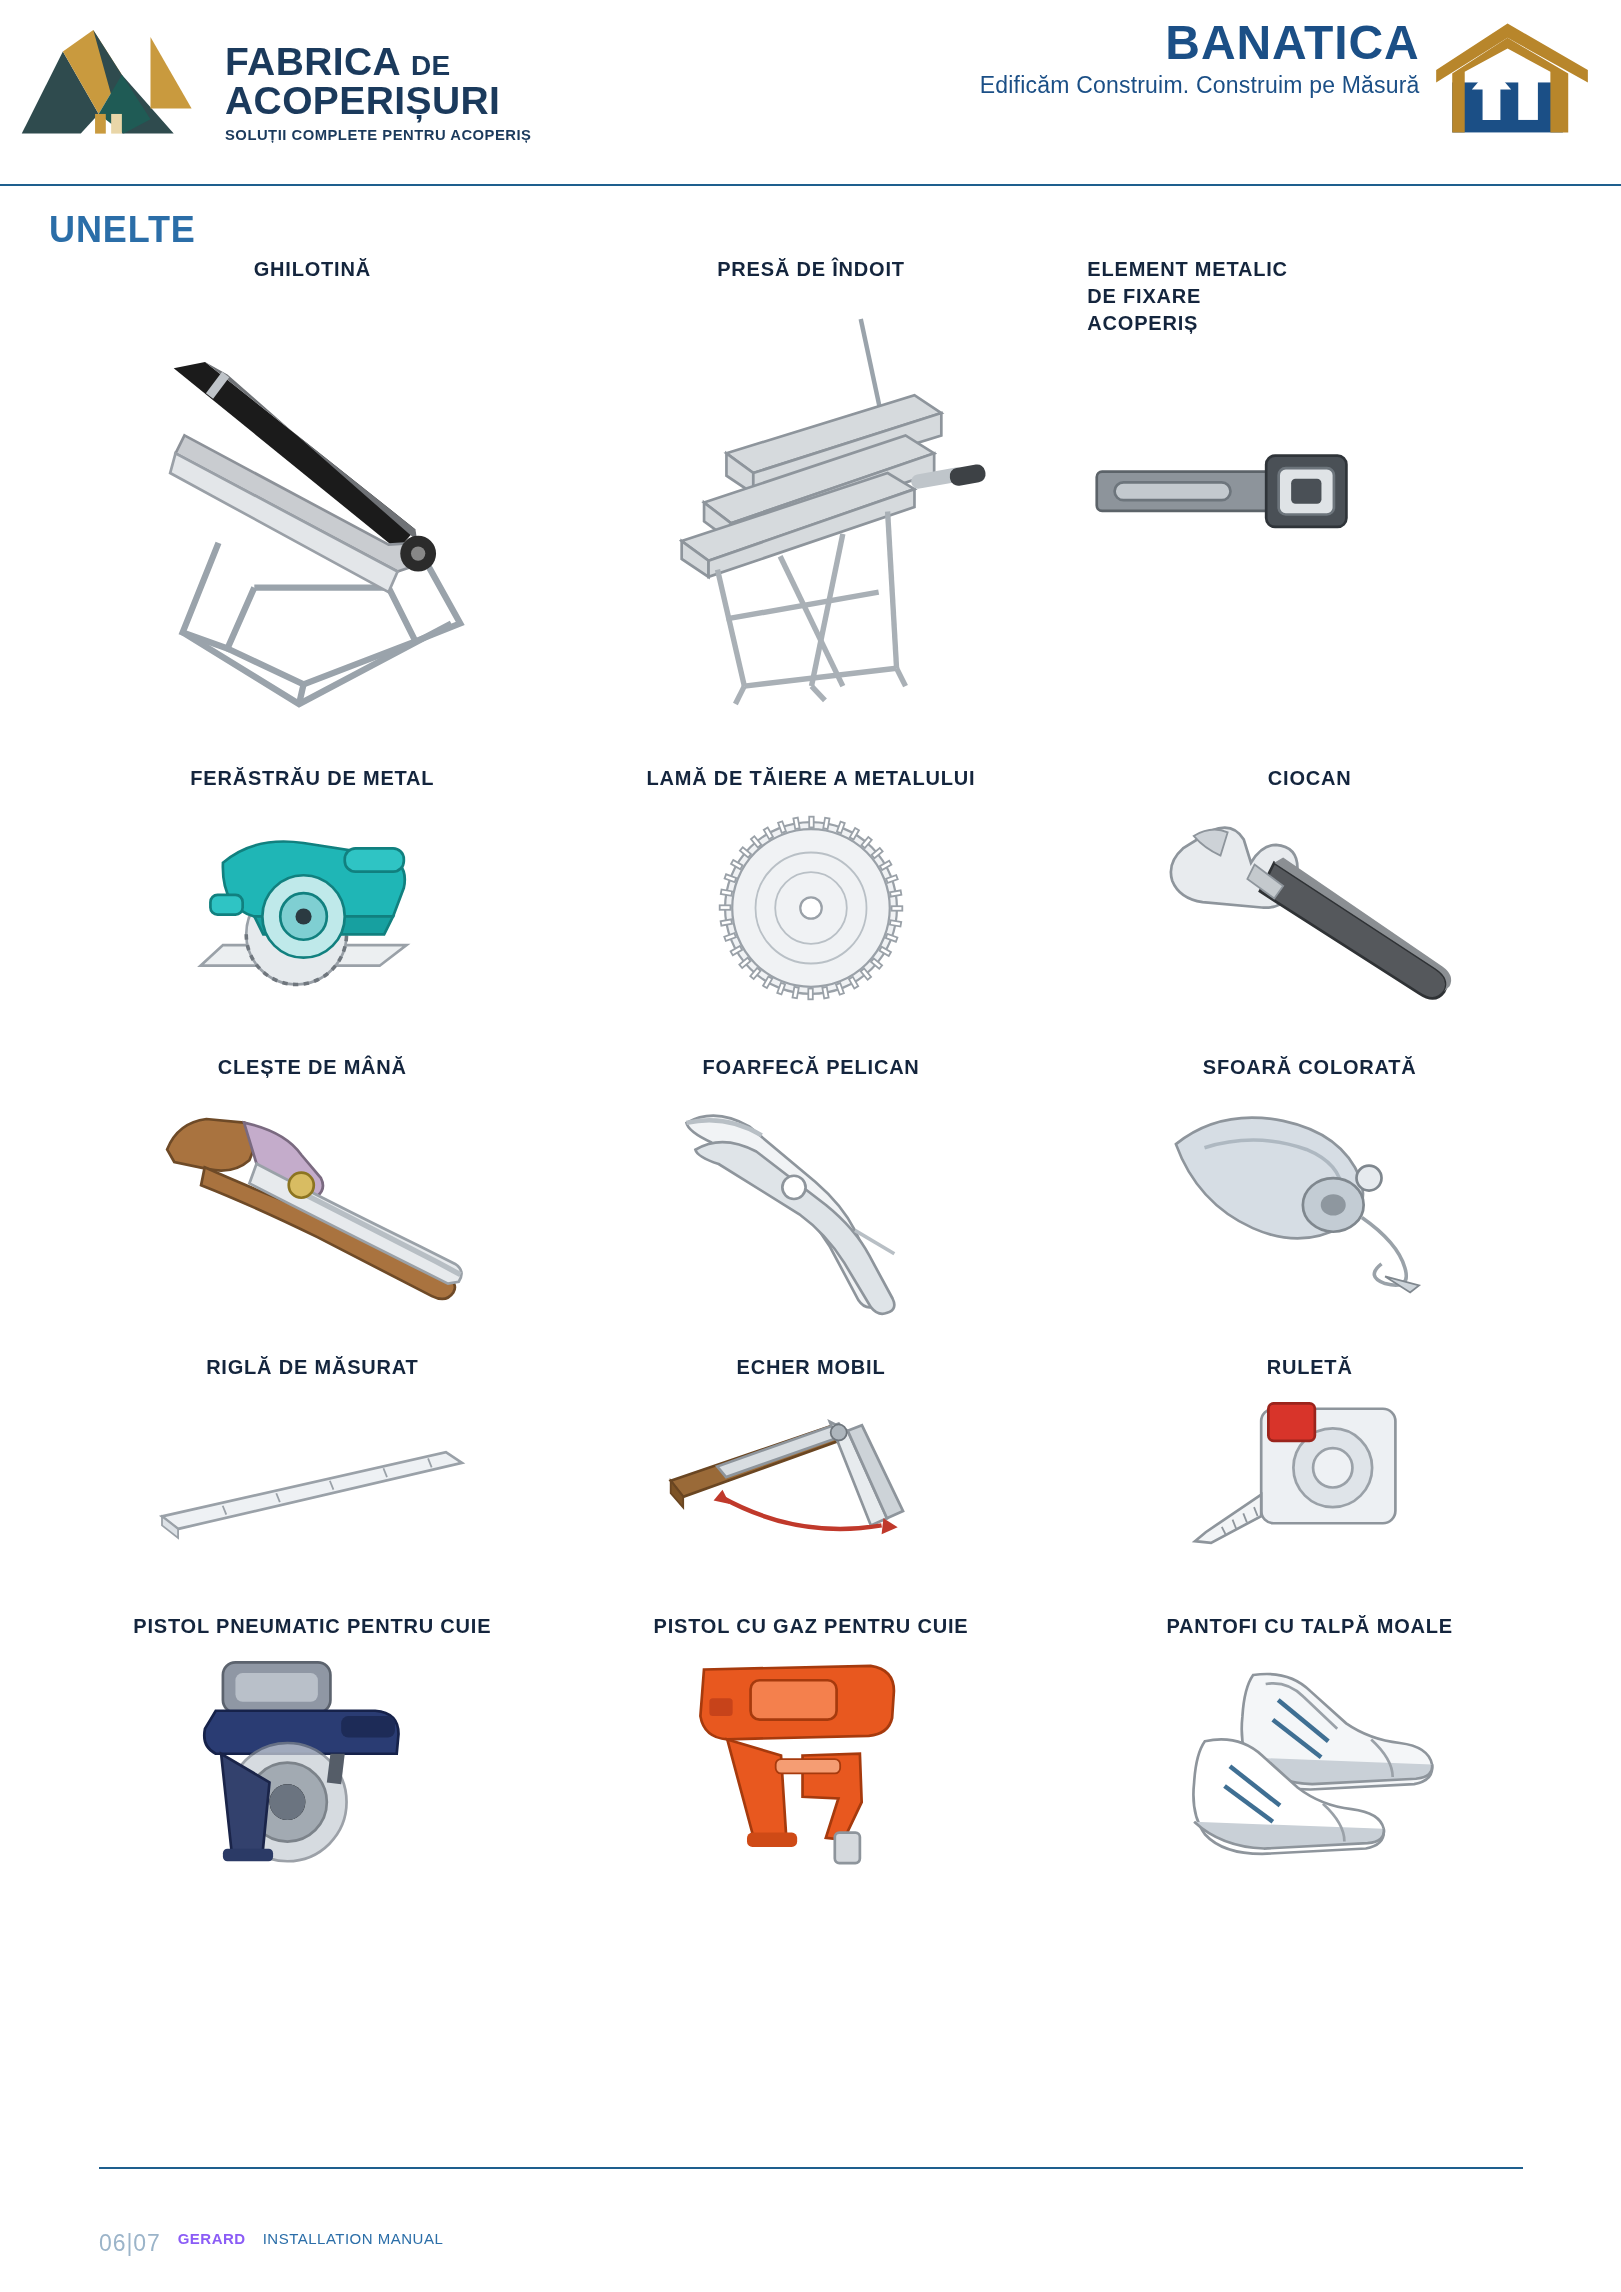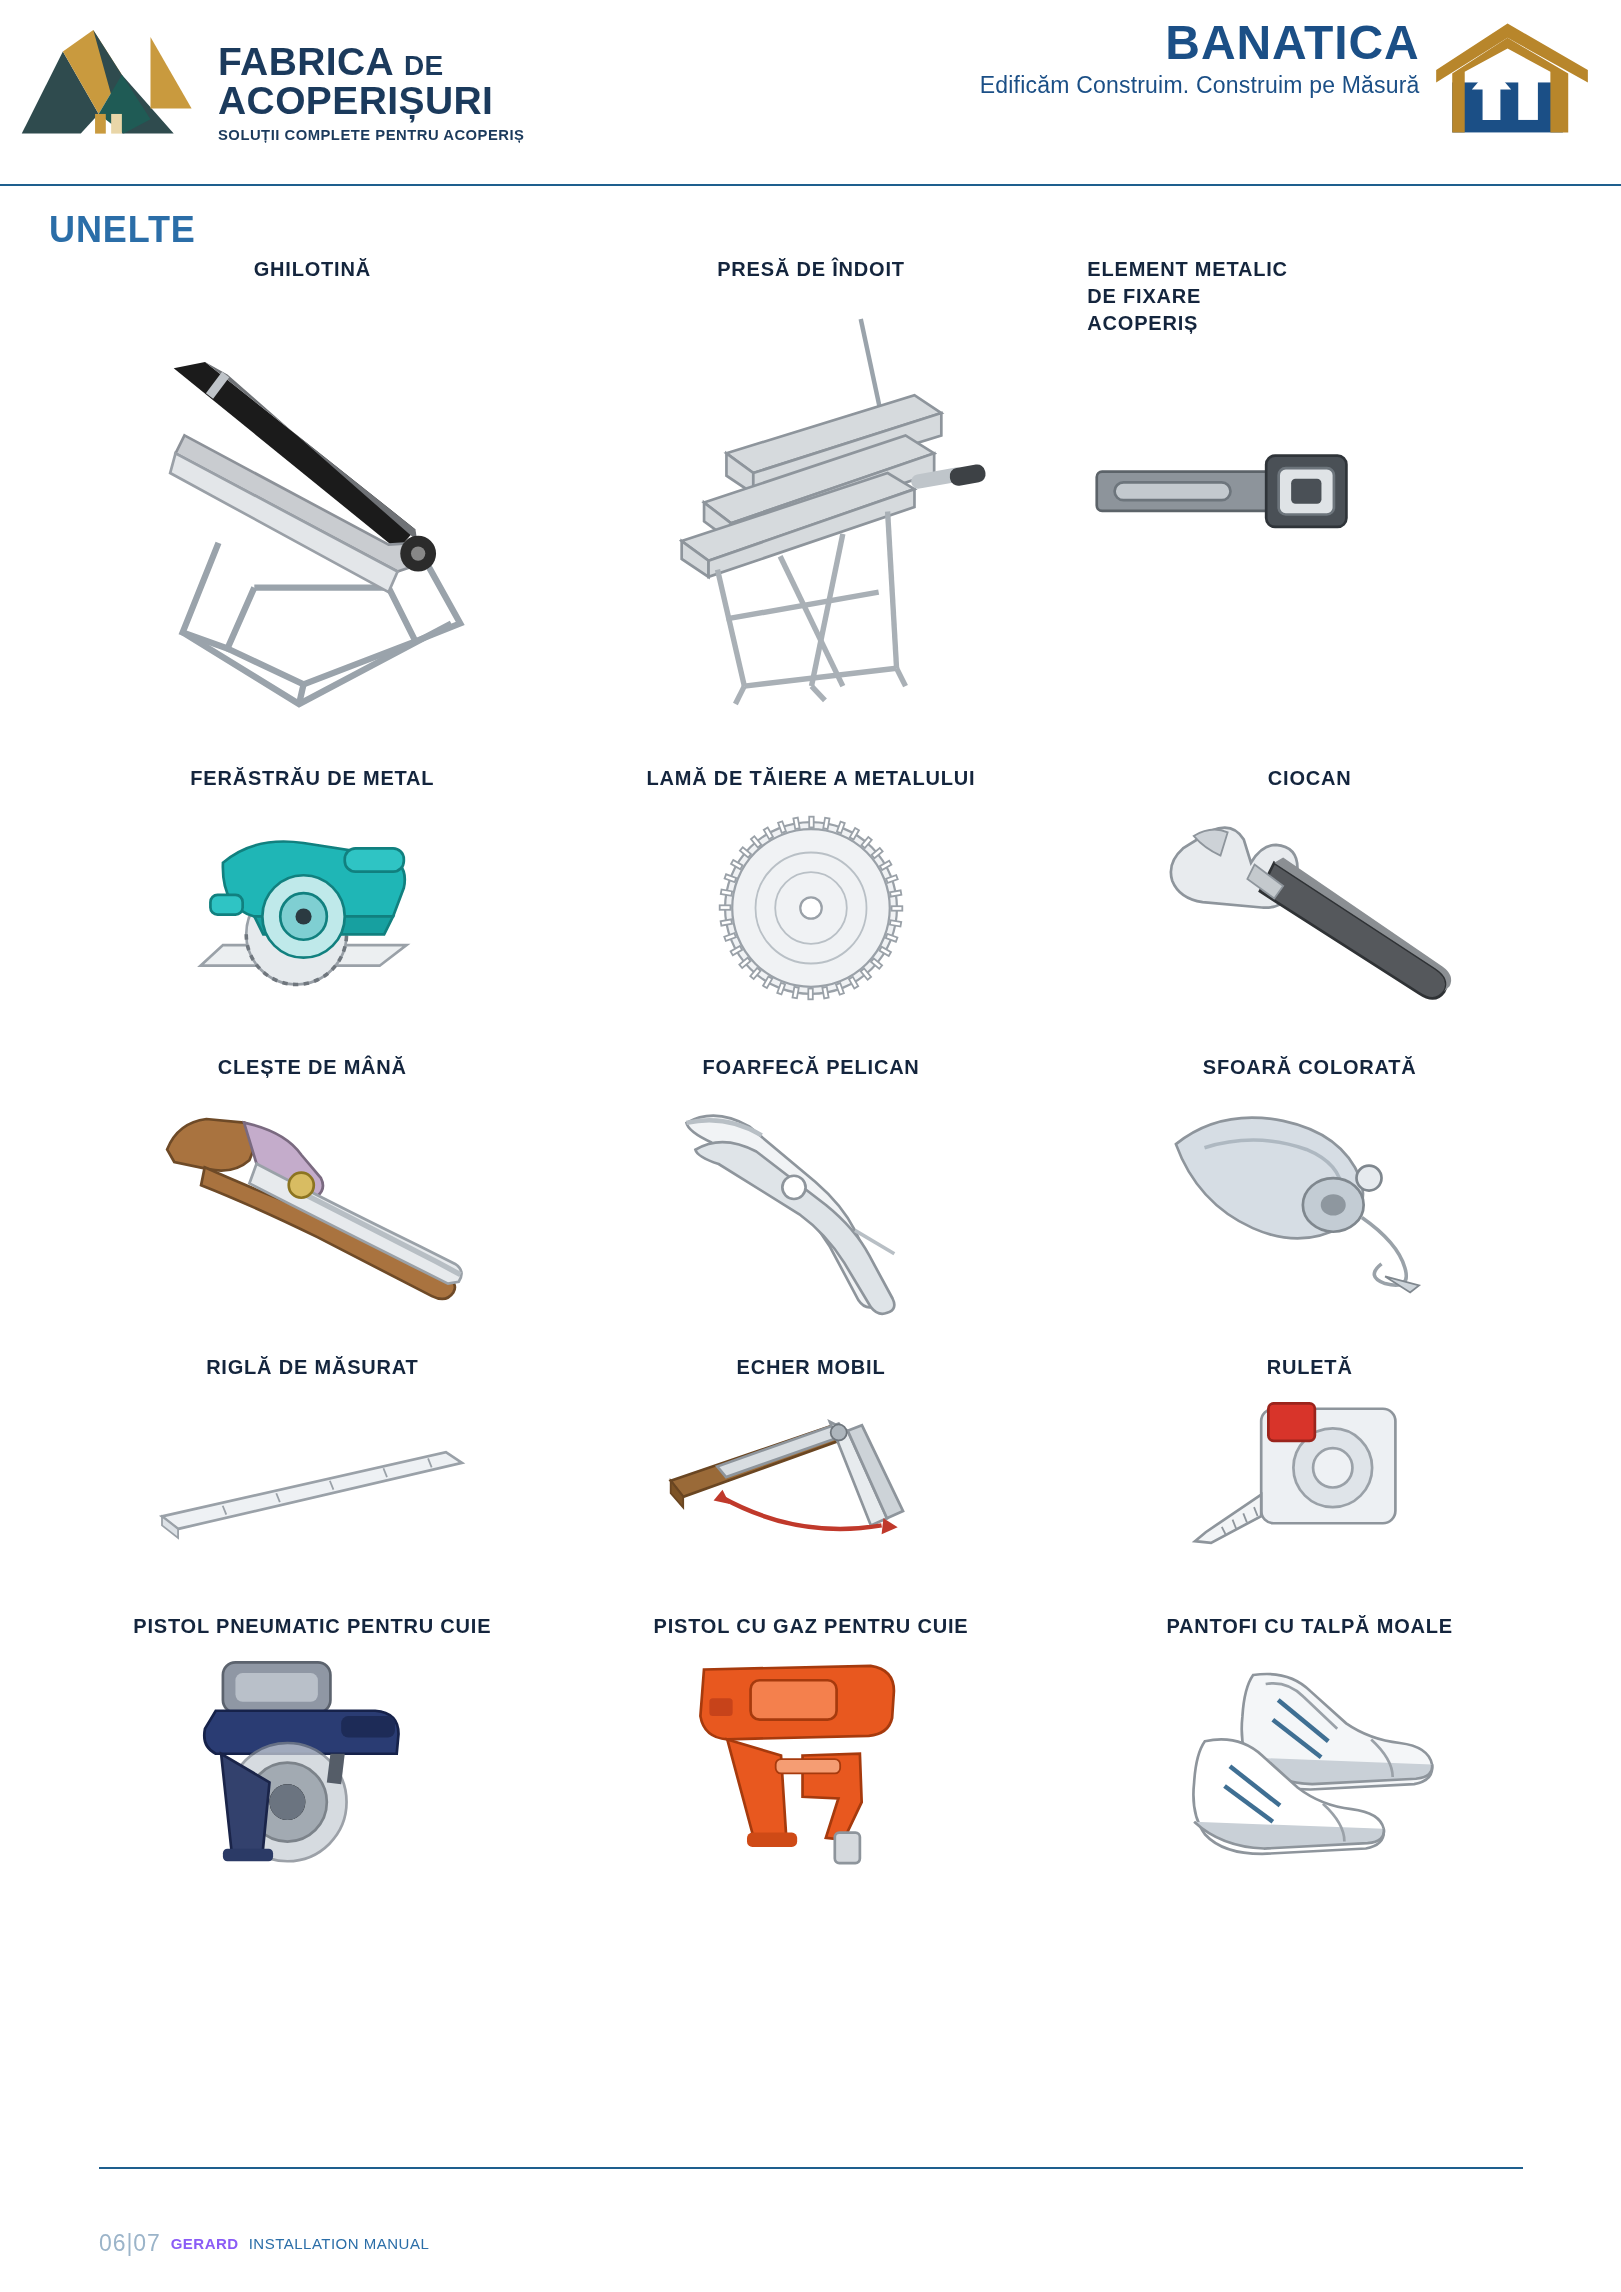--- a/index.html
+++ b/index.html
@@ -20,21 +20,21 @@
     height: 186px;
     width: 100%;
     border-bottom: 2.7px solid #1e5f8e;
     display: flex;
     align-items: center;
   }
   .logo-left {
     display: flex;
     align-items: center;
     margin-left: 16px;
-    gap: 9px;
+    gap: 16px;
   }
   .logo-left-mark { width: 193px; height: 143px; flex: none; }
   .logo-left-text { line-height: 1.0; }
   .logo-fabrica {
     font-size: 39px;
     font-weight: bold;
     letter-spacing: 0.4px;
     color: #1b3a5c;
   }
   .logo-fabrica .small { font-size: 28px; font-weight: bold; }
@@ -135,22 +135,22 @@
     left: 99px;
     right: 99px;
     top: 2167px;
     border-top: 2.7px solid #1e5f8e;
   }
   .footer-text {
     position: absolute;
     left: 99px;
     top: 2230px;
     display: flex;
-    align-items: center;
-    gap: 10px;
+    align-items: flex-start;
+    gap: 17px;
   }
   .footer-page {
     font-size: 23px;
     color: #9bb4c9;
     letter-spacing: 0.9px;
   }
   .footer-brand {
     font-size: 15px;
     font-weight: bold;
     color: #8b5cf6;

